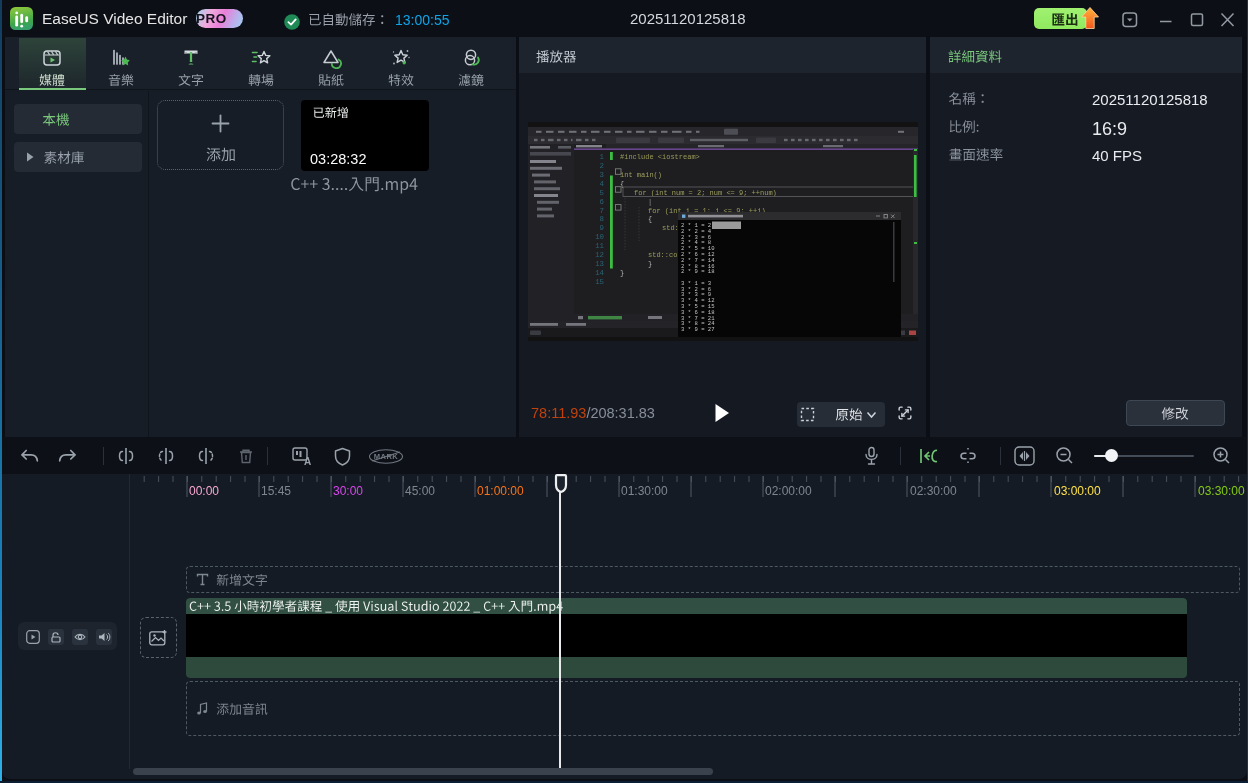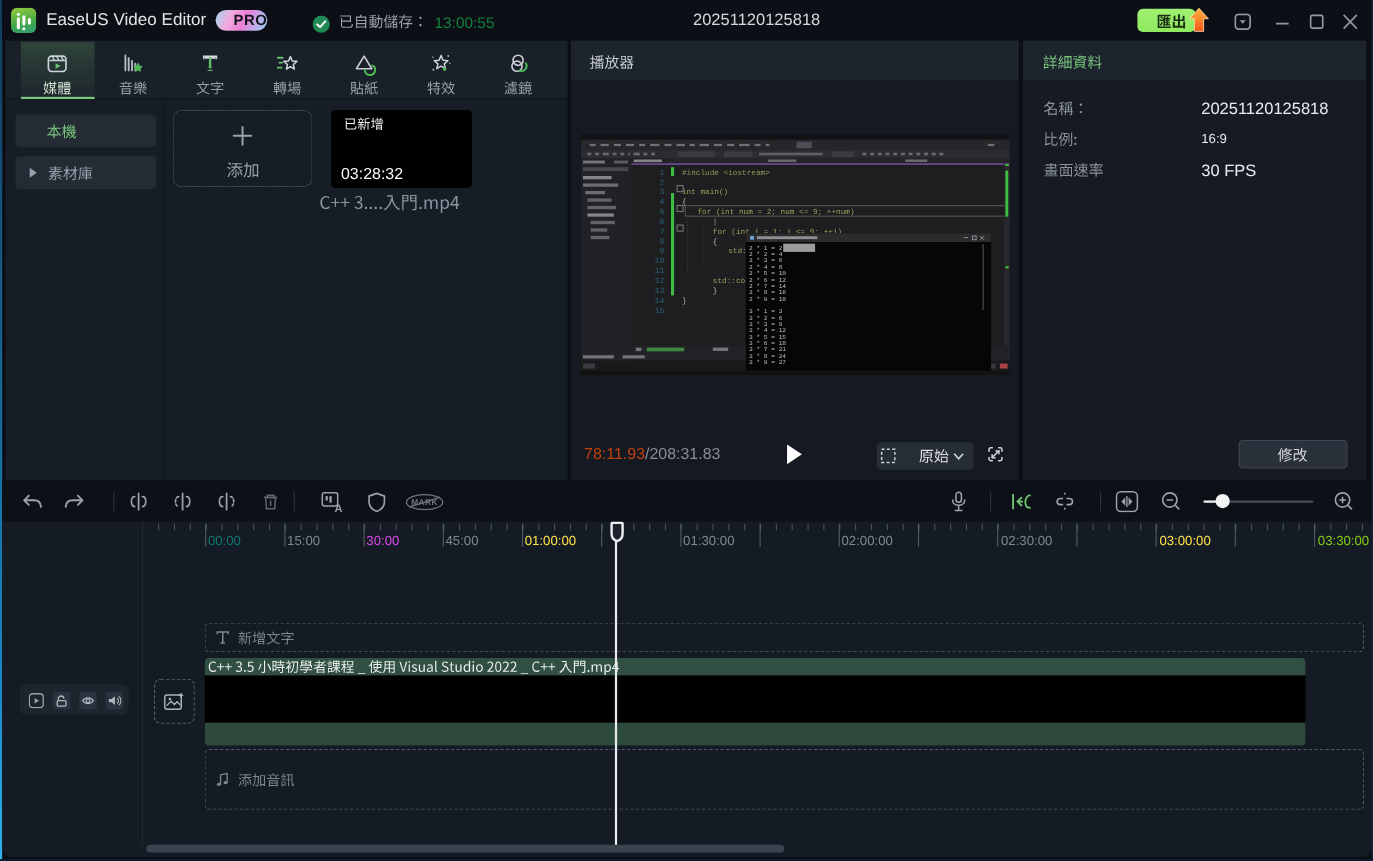--- a/index.html
+++ b/index.html
@@ -19,29 +19,29 @@
       </linearGradient>
     </defs>
 <rect x="0" y="0" width="23" height="23" rx="5.5" fill="url(#lg1)"></rect>
 <rect x="5.3" y="4.5" width="2.8" height="2.8" rx="1.4" fill="#fff"></rect>
 <rect x="5.3" y="8.6" width="2.8" height="11" rx="1.4" fill="#fff"></rect>
 <rect x="10.3" y="6.8" width="2.8" height="9.4" rx="1.4" fill="#fff"></rect>
 <rect x="10.3" y="17.8" width="2.8" height="2.8" rx="1.4" fill="#fff"></rect>
 <rect x="15.3" y="9.3" width="2.8" height="6" rx="1.4" fill="#fff"></rect>
 </svg>
 <div class="a" style="left:42px;top:10px;font-size:15.5px;color:#e5e5e5">EaseUS Video Editor</div>
-<div class="a" style="left:196px;top:9px;width:47px;height:19px;border-radius:10px;background:linear-gradient(115deg,#9fd8ec,#f2a8dc 30%,#e97fd8 55%,#b8b2ec 80%,#9fd0f0);color:#13141c;font-size:13.5px;font-weight:bold;text-align:right;line-height:19px;letter-spacing:.5px">PRO</div>
+<div class="a" style="left:196px;top:9px;width:47px;height:19px;border-radius:10px;background:linear-gradient(115deg,#9fd8ec,#f2a8dc 30%,#e97fd8 55%,#b8b2ec 80%,#9fd0f0);color:#13141c;font-size:13.5px;font-weight:bold;text-align:left;line-height:19px;letter-spacing:.5px">PRO</div>
 <svg class="a" style="left:284px;top:14px" width="16" height="16" viewBox="0 0 16 16">
 <circle cx="8" cy="8" r="7.8" fill="#1f8a55"></circle>
 <path d="M4.4 8.2 L7 10.6 L11.7 5.4" stroke="#fff" stroke-width="1.8" fill="none" stroke-linecap="round" stroke-linejoin="round"></path>
 </svg>
 <svg style="position:absolute;left:308.0px;top:10.5px;overflow:visible" width="81" height="18" viewBox="0 -13.50 81 17.82">
     <path d="M1.3 -10.5V-9.5H10.1V-5.9H3.0V-8.2H2.0V-1.4C2.0 0.3 2.7 0.7 4.8 0.7C5.4 0.7 9.4 0.7 9.9 0.7C12.2 0.7 12.6 -0.0 12.9 -2.5C12.6 -2.6 12.1 -2.8 11.8 -2.9C11.6 -0.8 11.4 -0.3 9.9 -0.3C9.0 -0.3 5.5 -0.3 4.8 -0.3C3.3 -0.3 3.0 -0.5 3.0 -1.4V-4.9H10.1V-4.3H11.1V-10.5Z M16.7 -5.5H23.9V-3.6H16.7ZM16.7 -6.5V-8.5H23.9V-6.5ZM16.7 -2.6H23.9V-0.6H16.7ZM19.6 -11.4C19.5 -10.8 19.3 -10.1 19.1 -9.5H15.7V1.1H16.7V0.3H23.9V1.0H25.0V-9.5H20.1C20.4 -10.0 20.6 -10.6 20.8 -11.2Z M35.8 -11.2C35.8 -10.1 35.8 -9.1 35.8 -8.2H34.2V-7.2H35.8C35.7 -4.7 35.3 -2.5 34.1 -0.9V-0.9L31.4 -0.7V-1.7H34.1V-2.5H31.4V-3.3H34.1V-7.4H31.4V-8.2H34.3V-9.0H31.4V-10.0C32.4 -10.1 33.3 -10.3 34.1 -10.4L33.6 -11.2C32.2 -10.9 29.7 -10.6 27.7 -10.5C27.8 -10.3 27.9 -10.0 28.0 -9.8C28.8 -9.8 29.6 -9.9 30.5 -9.9V-9.0H27.6V-8.2H30.5V-7.4H28.0V-3.3H30.5V-2.5H27.9V-1.7H30.5V-0.6L27.6 -0.3L27.7 0.6C29.2 0.4 31.3 0.2 33.4 -0.1C33.2 0.1 33.0 0.3 32.8 0.4C33.1 0.6 33.4 0.9 33.6 1.1C36.0 -0.6 36.6 -3.6 36.8 -7.2H38.7C38.5 -2.3 38.4 -0.5 38.1 -0.1C37.9 0.1 37.8 0.1 37.6 0.1C37.3 0.1 36.7 0.1 36.1 0.0C36.2 0.3 36.3 0.7 36.4 1.0C37.0 1.0 37.6 1.1 38.0 1.0C38.4 1.0 38.7 0.9 38.9 0.5C39.4 -0.1 39.5 -2.0 39.7 -7.7C39.7 -7.8 39.7 -8.2 39.7 -8.2H36.8C36.8 -9.1 36.8 -10.1 36.8 -11.2ZM28.8 -5.0H30.5V-4.0H28.8ZM31.4 -5.0H33.2V-4.0H31.4ZM28.8 -6.7H30.5V-5.7H28.8ZM31.4 -6.7H33.2V-5.7H31.4Z M44.2 -8.9V-8.1H47.9V-8.9ZM44.6 -7.1V-6.3H47.6V-7.1ZM44.6 -5.3V-4.5H47.6V-5.3ZM45.1 -10.7C45.5 -10.3 45.9 -9.6 46.0 -9.2L46.7 -9.6C46.5 -10.1 46.1 -10.7 45.7 -11.1ZM52.5 -10.9C52.0 -9.5 51.4 -8.2 50.7 -7.1H50.4V-8.9H51.7V-9.8H50.4V-11.3H49.6V-9.8H48.2V-8.9H49.6V-7.1H47.9V-6.3H50.0C49.3 -5.3 48.4 -4.5 47.5 -3.9C47.6 -3.7 48.0 -3.4 48.1 -3.2C48.4 -3.4 48.8 -3.7 49.1 -4.0V1.1H50.0V0.5H52.1V1.0H53.0V-4.9H50.0C50.4 -5.3 50.8 -5.8 51.1 -6.3H53.5V-7.1H51.7C52.4 -8.2 52.9 -9.4 53.3 -10.7ZM50.0 -1.8H52.1V-0.4H50.0ZM50.0 -2.7V-4.1H52.1V-2.7ZM43.4 -11.3C42.8 -9.2 41.9 -7.1 40.8 -5.8C41.0 -5.5 41.3 -5.0 41.3 -4.7C41.7 -5.2 42.1 -5.8 42.4 -6.3V1.1H43.3V-8.2C43.6 -9.1 44.0 -10.1 44.3 -11.0ZM44.4 -3.3V0.9H45.2V0.1H46.9V0.7H47.8V-3.3ZM45.2 -0.7V-2.5H46.9V-0.7Z M62.3 -4.7V-3.6H58.5V-2.6H62.3V-0.1C62.3 0.1 62.2 0.1 62.0 0.1C61.7 0.1 60.9 0.1 60.0 0.1C60.2 0.4 60.3 0.8 60.4 1.1C61.5 1.1 62.3 1.1 62.7 0.9C63.2 0.8 63.3 0.5 63.3 -0.1V-2.6H66.9V-3.6H63.3V-4.4C64.3 -5.0 65.3 -5.8 66.1 -6.6L65.4 -7.1L65.2 -7.1H59.7V-6.2H64.3C63.7 -5.6 63.0 -5.1 62.3 -4.7ZM59.2 -11.3C59.0 -10.8 58.8 -10.2 58.6 -9.6H54.9V-8.6H58.2C57.3 -6.7 56.1 -5.0 54.4 -3.8C54.6 -3.6 54.8 -3.2 54.9 -2.9C55.5 -3.3 56.1 -3.8 56.5 -4.3V1.1H57.6V-5.5C58.3 -6.5 58.8 -7.5 59.3 -8.6H66.7V-9.6H59.7C59.9 -10.1 60.1 -10.6 60.2 -11.1Z M74.2 -7.3C74.8 -7.3 75.3 -7.7 75.3 -8.4C75.3 -9.0 74.8 -9.4 74.2 -9.4C73.7 -9.4 73.2 -9.0 73.2 -8.4C73.2 -7.7 73.7 -7.3 74.2 -7.3ZM74.2 -0.7C74.8 -0.7 75.3 -1.1 75.3 -1.7C75.3 -2.4 74.8 -2.8 74.2 -2.8C73.7 -2.8 73.2 -2.4 73.2 -1.7C73.2 -1.1 73.7 -0.7 74.2 -0.7Z" fill="#99a0aa"></path>
   </svg>
-<div class="a" style="left:395px;top:11.5px;font-size:14px;color:#15803d">13:00:55</div>
+<div class="a" style="left:395px;top:11.5px;font-size:14px;color:#0ea5e9">13:00:55</div>
 <div class="a" style="left:630px;top:10px;font-size:15px;color:#d4d7db">20251120125818</div>
 <div class="a" style="left:1034px;top:8px;width:53px;height:21px;border-radius:5px;background:linear-gradient(180deg,#a0f171,#8fe95e)"></div>
 <svg style="position:absolute;left:1051.0px;top:10.5px;overflow:visible" width="28" height="18" viewBox="0 -14.00 28 18.48">
     <path d="M3.1 -2.1 4.2 -1.0C4.8 -1.9 5.4 -3.0 5.9 -4.0L4.9 -5.0C4.3 -3.9 3.6 -2.8 3.1 -2.1ZM9.2 -9.5C9.3 -9.2 9.5 -8.9 9.6 -8.5H8.1C8.2 -8.9 8.4 -9.3 8.6 -9.8L7.6 -10.1H13.1V-11.5H1.1V0.8H13.4V-0.6H2.7V-6.6C3.4 -6.2 4.1 -5.6 4.5 -5.2L5.2 -6.1C5.5 -5.8 5.7 -5.4 5.8 -5.2C6.0 -5.4 6.2 -5.6 6.4 -5.8V-1.0H7.9V-1.4H13.0V-2.7H10.8V-3.5H12.5V-4.6H10.8V-5.4H12.5V-6.5H10.8V-7.2H12.9V-8.5H11.3C11.1 -9.0 10.9 -9.5 10.6 -10.0ZM7.9 -5.4H9.3V-4.6H7.9ZM7.9 -6.5V-7.2H9.3V-6.5ZM7.9 -3.5H9.3V-2.7H7.9ZM3.3 -9.1C4.0 -8.8 4.8 -8.2 5.2 -7.8L6.1 -8.9C5.7 -9.3 4.9 -9.7 4.3 -10.1H7.2C6.7 -8.8 6.0 -7.5 5.1 -6.6C4.6 -7.0 4.0 -7.4 3.5 -7.6L2.7 -6.7V-10.1H4.2Z M15.2 -4.9V0.5H24.9V1.2H26.7V-4.9H24.9V-1.2H21.9V-5.6H26.2V-10.7H24.3V-7.2H21.9V-11.9H20.0V-7.2H17.7V-10.7H15.9V-5.6H20.0V-1.2H17.1V-4.9Z" fill="#1c2e14"></path>
   </svg>
 <svg class="a" style="left:1080px;top:6px" width="20" height="24" viewBox="0 0 20 24">
 <defs>
       <linearGradient id="ar1" x1="0" y1="0" x2="0" y2="1">
         <stop offset="0" stop-color="#ffb43c"></stop>
         <stop offset="1" stop-color="#f4561c"></stop>
@@ -340,25 +340,25 @@
 <svg style="position:absolute;left:948.0px;top:47.5px;overflow:visible" width="54" height="18" viewBox="0 -13.50 54 17.82">
     <path d="M1.1 -7.3V-6.5H5.0V-7.3ZM1.1 -5.5V-4.7H5.0V-5.5ZM0.6 -9.0V-8.2H5.5V-9.0ZM2.1 -11.0C2.4 -10.4 2.9 -9.7 3.1 -9.2L3.9 -9.7C3.7 -10.1 3.2 -10.9 2.8 -11.4ZM1.1 -3.7V0.9H2.0V0.3H5.1V-3.7ZM2.0 -2.8H4.2V-0.6H2.0ZM11.2 -11.4C11.0 -10.7 10.5 -9.6 10.1 -9.0L10.8 -8.7H7.8L8.4 -9.0C8.2 -9.6 7.7 -10.6 7.2 -11.3L6.4 -10.9C6.8 -10.2 7.3 -9.3 7.5 -8.7H5.9V-7.8H8.8V-5.8H6.3V-4.9H8.8V-2.8H5.7V-1.8H8.8V1.1H9.7V-1.8H12.9V-2.8H9.7V-4.9H12.3V-5.8H9.7V-7.8H12.7V-8.7H10.9C11.3 -9.3 11.9 -10.2 12.3 -11.0Z M16.0 -2.6C16.2 -1.6 16.3 -0.4 16.4 0.4L17.2 0.2C17.1 -0.6 16.9 -1.8 16.8 -2.7ZM14.6 -2.7C14.4 -1.6 14.3 -0.4 13.9 0.5C14.1 0.5 14.5 0.7 14.7 0.8C15.0 -0.1 15.2 -1.4 15.4 -2.5ZM17.5 -2.8C17.8 -2.0 18.2 -0.9 18.3 -0.2L19.0 -0.4C18.9 -1.1 18.6 -2.2 18.2 -3.1ZM14.4 -3.2C14.6 -3.4 15.0 -3.5 18.1 -3.9L18.3 -3.4L19.0 -3.7C18.9 -4.3 18.5 -5.4 18.1 -6.3L17.4 -6.0C17.6 -5.6 17.7 -5.1 17.9 -4.7L15.5 -4.4C16.6 -5.7 17.7 -7.3 18.6 -8.9L17.8 -9.3C17.5 -8.7 17.1 -8.1 16.7 -7.5L15.3 -7.3C16.0 -8.4 16.8 -9.7 17.4 -11.0L16.5 -11.3C15.9 -9.9 15.0 -8.3 14.7 -7.9C14.4 -7.5 14.2 -7.2 14.0 -7.2C14.1 -6.9 14.2 -6.5 14.3 -6.3L14.3 -6.3C14.5 -6.4 14.8 -6.5 16.2 -6.6C15.7 -5.9 15.3 -5.3 15.1 -5.0C14.6 -4.5 14.3 -4.2 14.1 -4.1C14.2 -3.9 14.3 -3.4 14.4 -3.2ZM22.3 -0.9H20.6V-4.8H22.3ZM23.3 -0.9V-4.8H25.1V-0.9ZM19.6 -10.6V0.9H20.6V0.0H25.1V0.8H26.1V-10.6ZM22.3 -5.7H20.6V-9.6H22.3ZM23.3 -5.7V-9.6H25.1V-5.7Z M30.4 -4.3H37.2V-3.4H30.4ZM30.4 -2.7H37.2V-1.8H30.4ZM30.4 -5.9H37.2V-5.0H30.4ZM29.4 -6.5V-1.1H38.2V-6.5ZM35.0 -0.5C36.5 0.0 38.0 0.6 38.8 1.0L39.7 0.5C38.8 0.0 37.2 -0.6 35.7 -1.0ZM31.7 -1.0C30.7 -0.5 29.1 0.0 27.7 0.3C27.9 0.5 28.3 0.9 28.5 1.1C29.8 0.7 31.5 0.1 32.6 -0.6ZM27.9 -10.5V-9.7H31.2V-10.5ZM27.6 -8.4V-7.6H31.5V-8.4ZM33.5 -11.4C33.2 -10.4 32.6 -9.4 31.9 -8.8C32.1 -8.7 32.5 -8.4 32.7 -8.3C33.0 -8.6 33.4 -9.1 33.7 -9.6H35.1V-9.5C35.1 -8.8 34.7 -7.9 31.2 -7.4C31.4 -7.2 31.7 -6.9 31.8 -6.6C34.2 -7.0 35.2 -7.6 35.7 -8.3C36.5 -7.5 37.8 -6.9 39.4 -6.7C39.5 -7.0 39.8 -7.3 40.0 -7.5C38.2 -7.7 36.7 -8.2 36.0 -9.0C36.0 -9.2 36.0 -9.3 36.0 -9.5V-9.6H38.2C38.0 -9.2 37.8 -8.9 37.6 -8.6L38.3 -8.3C38.7 -8.8 39.1 -9.6 39.5 -10.2L38.8 -10.5L38.7 -10.4H34.1C34.2 -10.7 34.3 -10.9 34.4 -11.2Z M41.2 -10.3C41.6 -9.3 41.9 -8.1 42.0 -7.3L42.8 -7.5C42.7 -8.3 42.4 -9.5 42.0 -10.5ZM45.6 -10.5C45.4 -9.6 45.0 -8.3 44.7 -7.5L45.4 -7.2C45.7 -8.0 46.1 -9.3 46.5 -10.3ZM47.5 -9.7C48.2 -9.2 49.2 -8.5 49.6 -8.0L50.1 -8.7C49.7 -9.2 48.8 -9.9 48.0 -10.4ZM46.8 -6.3C47.6 -5.8 48.6 -5.1 49.0 -4.7L49.5 -5.5C49.1 -6.0 48.1 -6.6 47.2 -7.0ZM42.3 -5.1C42.1 -3.9 41.5 -2.3 41.0 -1.6C41.1 -1.3 41.4 -0.8 41.5 -0.4C42.2 -1.4 42.8 -3.3 43.1 -4.8ZM44.9 -5.0 44.3 -4.7C44.6 -4.0 45.4 -2.3 45.6 -1.6L46.3 -2.3C46.1 -2.8 45.1 -4.6 44.9 -5.0ZM41.1 -6.8V-5.9H43.3V1.1H44.3V-5.9H46.5V-6.8H44.3V-11.3H43.3V-6.8ZM46.4 -2.7 46.6 -1.8 50.8 -2.6V1.1H51.8V-2.8L53.5 -3.1L53.4 -4.0L51.8 -3.7V-11.3H50.8V-3.5Z" fill="#7cc97e"></path>
   </svg>
 <svg style="position:absolute;left:948.0px;top:90.0px;overflow:visible" width="42" height="18" viewBox="0 -14.00 42 18.48">
     <path d="M5.2 -11.8C4.4 -10.3 2.8 -8.5 0.5 -7.2C0.8 -7.0 1.1 -6.7 1.3 -6.4C1.9 -6.8 2.5 -7.2 3.1 -7.7C4.0 -7.0 5.1 -6.1 5.7 -5.4C4.1 -4.1 2.3 -3.2 0.5 -2.7C0.7 -2.5 0.9 -2.0 1.1 -1.8C2.2 -2.1 3.4 -2.7 4.5 -3.3V1.1H5.6V0.6H11.4V1.1H12.4V-4.8H6.7C8.3 -6.2 9.7 -8.0 10.5 -10.0L9.8 -10.4L9.6 -10.4H5.6C5.9 -10.8 6.2 -11.2 6.4 -11.6ZM11.4 -0.4H5.6V-3.9H11.4ZM4.9 -9.4H9.1C8.5 -8.2 7.6 -7.1 6.5 -6.1C5.9 -6.8 4.8 -7.7 3.9 -8.4C4.2 -8.7 4.6 -9.1 4.9 -9.4Z M26.3 -11.6C24.8 -11.1 21.9 -10.7 19.6 -10.5C19.7 -10.3 19.9 -10.0 19.9 -9.7C22.2 -9.9 25.1 -10.2 26.9 -10.8ZM25.9 -10.2C25.5 -9.4 25.0 -8.5 24.3 -7.9C24.6 -7.8 25.0 -7.6 25.2 -7.5C25.8 -8.1 26.4 -9.0 26.9 -9.9ZM22.4 -9.5C22.8 -9.0 23.1 -8.2 23.3 -7.7L24.1 -8.0C24.0 -8.5 23.6 -9.3 23.2 -9.8ZM19.9 -9.3C20.4 -8.7 20.9 -7.9 21.1 -7.4L22.0 -7.8C21.7 -8.3 21.3 -9.1 20.8 -9.7ZM22.9 -3.9V-2.5H21.0V-3.9ZM22.9 -4.7H21.0V-6.0H22.9ZM23.8 -3.9H25.8V-2.5H23.8ZM23.8 -4.7V-6.0H25.8V-4.7ZM20.1 -6.8V-2.5H19.0V-1.6H20.1V1.1H21.0V-1.6H25.8V-0.0C25.8 0.1 25.7 0.2 25.6 0.2C25.4 0.2 24.8 0.2 24.1 0.2C24.3 0.4 24.4 0.9 24.5 1.1C25.4 1.1 26.0 1.1 26.3 0.9C26.7 0.8 26.8 0.5 26.8 -0.0V-1.6H27.6V-2.5H26.8V-6.8H23.8V-7.6H22.9V-6.8ZM18.6 -11.5C17.7 -11.0 16.0 -10.6 14.6 -10.3C14.7 -10.2 14.8 -9.8 14.9 -9.6C15.4 -9.7 16.1 -9.8 16.7 -9.9V-7.7H14.6V-6.7H16.5C16.0 -5.2 15.2 -3.3 14.5 -2.3C14.6 -2.0 14.9 -1.6 15.0 -1.3C15.6 -2.2 16.2 -3.5 16.7 -4.9V1.1H17.7V-5.0C18.1 -4.5 18.6 -3.7 18.9 -3.4L19.5 -4.2C19.2 -4.5 18.0 -5.7 17.7 -6.0V-6.7H19.5V-7.7H17.7V-10.1C18.3 -10.3 18.9 -10.5 19.4 -10.7Z M35.0 -7.6C35.6 -7.6 36.1 -8.0 36.1 -8.7C36.1 -9.3 35.6 -9.7 35.0 -9.7C34.4 -9.7 33.9 -9.3 33.9 -8.7C33.9 -8.0 34.4 -7.6 35.0 -7.6ZM35.0 -0.8C35.6 -0.8 36.1 -1.2 36.1 -1.8C36.1 -2.5 35.6 -2.9 35.0 -2.9C34.4 -2.9 33.9 -2.5 33.9 -1.8C33.9 -1.2 34.4 -0.8 35.0 -0.8Z" fill="#8b929c"></path>
   </svg>
 <div class="a" style="left:1092px;top:91px;font-size:15px;color:#e9ebee">20251120125818</div>
 <svg style="position:absolute;left:948.0px;top:118.0px;overflow:visible" width="32" height="18" viewBox="0 -14.00 32 18.48">
     <path d="M1.9 0.7C2.2 0.5 2.8 0.3 6.8 -0.8C6.8 -1.0 6.7 -1.5 6.7 -1.8L3.0 -0.9V-6.4H6.6V-7.4H3.0V-11.8H2.0V-1.3C2.0 -0.7 1.6 -0.4 1.4 -0.2C1.6 0.0 1.8 0.4 1.9 0.7ZM7.6 -11.8V-1.1C7.6 0.4 8.0 0.8 9.4 0.8C9.6 0.8 11.4 0.8 11.7 0.8C13.0 0.8 13.3 0.0 13.5 -2.3C13.2 -2.4 12.8 -2.5 12.5 -2.7C12.4 -0.7 12.3 -0.2 11.7 -0.2C11.3 -0.2 9.8 -0.2 9.5 -0.2C8.8 -0.2 8.7 -0.3 8.7 -1.1V-6.4H12.5V-7.4H8.7V-11.8Z M23.5 -10.2V-2.1H24.4V-10.2ZM26.0 -11.5V-0.2C26.0 0.0 25.9 0.1 25.7 0.1C25.5 0.1 24.7 0.1 23.9 0.1C24.0 0.4 24.2 0.9 24.2 1.1C25.3 1.1 26.0 1.1 26.4 0.9C26.8 0.8 27.0 0.5 27.0 -0.2V-11.5ZM18.3 -11.0V-10.1H19.6C19.3 -8.1 18.7 -5.6 17.4 -4.1C17.6 -4.0 17.9 -3.6 18.1 -3.4C18.4 -3.8 18.7 -4.3 19.0 -4.8C19.6 -4.4 20.4 -3.8 20.8 -3.3C20.1 -1.7 19.1 -0.4 18.0 0.4C18.2 0.5 18.5 0.9 18.7 1.1C20.8 -0.4 22.4 -3.4 22.9 -8.0L22.3 -8.2L22.1 -8.1H20.2C20.3 -8.8 20.5 -9.5 20.6 -10.1H23.4V-11.0ZM19.9 -7.2H21.8C21.7 -6.1 21.5 -5.2 21.2 -4.3C20.7 -4.7 20.0 -5.3 19.4 -5.7C19.6 -6.1 19.8 -6.7 19.9 -7.2ZM17.3 -11.7C16.6 -9.5 15.5 -7.4 14.3 -6.0C14.4 -5.8 14.7 -5.2 14.8 -5.0C15.3 -5.5 15.7 -6.1 16.1 -6.8V1.1H17.1V-8.6C17.5 -9.5 17.9 -10.5 18.2 -11.4Z M29.9 -5.5C30.4 -5.5 30.9 -5.9 30.9 -6.4C30.9 -7.0 30.4 -7.4 29.9 -7.4C29.4 -7.4 29.0 -7.0 29.0 -6.4C29.0 -5.9 29.4 -5.5 29.9 -5.5ZM29.9 0.2C30.4 0.2 30.9 -0.2 30.9 -0.8C30.9 -1.4 30.4 -1.8 29.9 -1.8C29.4 -1.8 29.0 -1.4 29.0 -0.8C29.0 -0.2 29.4 0.2 29.9 0.2Z" fill="#8b929c"></path>
   </svg>
-<div class="a" style="left:1092px;top:119px;font-size:12px;color:#e9ebee">16:9</div>
+<div class="a" style="left:1092px;top:119px;font-size:18px;color:#e9ebee">16:9</div>
 <svg style="position:absolute;left:948.0px;top:146.0px;overflow:visible" width="56" height="18" viewBox="0 -14.00 56 18.48">
     <path d="M0.7 -0.0V0.7H13.3V-0.0ZM2.3 -4.0V-0.7H11.8V-4.0ZM3.3 -2.0H6.5V-1.3H3.3ZM7.4 -2.0H10.7V-1.3H7.4ZM3.3 -3.4H6.5V-2.6H3.3ZM7.4 -3.4H10.7V-2.6H7.4ZM10.7 -8.9V-8.1H7.5V-8.9ZM6.4 -11.8V-10.9H2.2V-10.2H6.4V-9.5H0.8V-8.9H6.4V-8.1H2.2V-7.4H6.4V-6.7H1.8V-6.1H6.4V-5.3H0.7V-4.6H13.3V-5.3H7.5V-6.1H12.3V-6.7H7.5V-7.4H11.7V-8.9H13.3V-9.5H11.7V-10.9H7.5V-11.8ZM10.7 -9.5H7.5V-10.2H10.7Z M19.4 -4.7H22.4V-3.1H19.4ZM19.4 -5.5V-7.1H22.4V-5.5ZM19.4 -2.2H22.4V-0.6H19.4ZM14.8 -10.8V-9.8H20.2C20.1 -9.3 20.0 -8.6 19.8 -8.1H15.5V1.1H16.5V0.4H25.5V1.1H26.5V-8.1H20.9L21.4 -9.8H27.2V-10.8ZM16.5 -0.6V-7.1H18.5V-0.6ZM25.5 -0.6H23.4V-7.1H25.5Z M29.2 -11.3C29.7 -10.6 30.5 -9.6 30.8 -9.0L31.6 -9.6C31.3 -10.2 30.6 -11.1 30.0 -11.8ZM34.1 -7.4H36.3V-5.6H34.1ZM37.3 -7.4H39.6V-5.6H37.3ZM36.3 -11.7V-10.3H32.5V-9.4H36.3V-8.2H33.1V-4.8H35.8C35.0 -3.6 33.5 -2.4 32.2 -1.9C32.4 -1.7 32.7 -1.3 32.9 -1.1C34.1 -1.7 35.4 -2.8 36.3 -4.0V-0.7H37.3V-3.9C38.5 -3.1 39.8 -2.1 40.5 -1.3L41.2 -2.1C40.4 -2.9 38.9 -3.9 37.7 -4.8H40.6V-8.2H37.3V-9.4H41.2V-10.3H37.3V-11.7ZM28.9 -4.0C29.0 -4.1 29.3 -4.2 29.7 -4.2H31.0C30.6 -2.0 29.7 -0.5 28.4 0.4C28.6 0.6 29.0 0.9 29.1 1.1C29.8 0.6 30.4 -0.1 30.9 -1.0C32.0 0.6 33.8 0.9 36.6 0.9C38.2 0.9 39.9 0.9 41.3 0.8C41.3 0.5 41.4 0.0 41.6 -0.2C40.2 -0.1 38.1 -0.0 36.6 -0.0C34.0 -0.0 32.2 -0.2 31.3 -1.8C31.7 -2.7 31.9 -3.7 32.1 -4.9L31.6 -5.1L31.4 -5.0H30.0C30.7 -6.0 31.8 -7.5 32.3 -8.3L31.6 -8.6L31.4 -8.5H28.6V-7.6H30.8C30.2 -6.8 29.4 -5.7 29.1 -5.4C28.9 -5.1 28.7 -5.0 28.5 -4.9C28.6 -4.7 28.8 -4.2 28.9 -4.0Z M53.6 -9.0C53.1 -8.4 52.2 -7.7 51.6 -7.2L52.4 -6.7C53.0 -7.1 53.8 -7.8 54.5 -8.5ZM42.8 -4.7 43.3 -3.9C44.2 -4.3 45.4 -4.9 46.5 -5.5L46.3 -6.3C45.0 -5.7 43.7 -5.1 42.8 -4.7ZM43.2 -8.4C43.9 -7.9 44.9 -7.2 45.3 -6.7L46.1 -7.4C45.6 -7.9 44.7 -8.5 43.9 -9.0ZM51.5 -5.7C52.4 -5.1 53.6 -4.3 54.2 -3.7L55.0 -4.4C54.4 -4.9 53.2 -5.7 52.2 -6.3ZM42.7 -2.8V-1.8H48.4V1.1H49.6V-1.8H55.3V-2.8H49.6V-4.0H48.4V-2.8ZM48.1 -11.6C48.3 -11.3 48.6 -10.9 48.7 -10.5H43.0V-9.5H48.1C47.7 -8.9 47.2 -8.3 47.1 -8.1C46.8 -7.9 46.6 -7.7 46.4 -7.7C46.5 -7.4 46.7 -7.0 46.7 -6.8C46.9 -6.8 47.2 -6.9 48.9 -7.0C48.2 -6.4 47.6 -5.8 47.3 -5.6C46.8 -5.2 46.5 -4.9 46.2 -4.9C46.3 -4.6 46.4 -4.2 46.5 -4.0C46.7 -4.1 47.2 -4.2 50.9 -4.5C51.1 -4.3 51.2 -4.0 51.3 -3.8L52.1 -4.2C51.8 -4.8 51.1 -5.8 50.5 -6.5L49.7 -6.2C50.0 -5.9 50.2 -5.6 50.4 -5.3L47.9 -5.1C49.2 -6.1 50.4 -7.3 51.5 -8.6L50.7 -9.1C50.4 -8.7 50.0 -8.3 49.7 -7.9L47.9 -7.8C48.4 -8.3 48.8 -8.9 49.2 -9.5H55.2V-10.5H50.0C49.8 -10.9 49.4 -11.5 49.1 -11.9Z" fill="#8b929c"></path>
   </svg>
-<div class="a" style="left:1092px;top:147px;font-size:15px;color:#e9ebee">30 FPS</div>
+<div class="a" style="left:1092px;top:147px;font-size:15px;color:#e9ebee">40 FPS</div>
 <div class="a" style="left:1126px;top:400px;width:99px;height:26px;background:#2a313b;border:1px solid #3e4754;border-radius:4px"></div>
 <svg style="position:absolute;left:1161.0px;top:405.0px;overflow:visible" width="28" height="18" viewBox="0 -14.00 28 18.48">
     <path d="M9.8 -5.4C9.0 -4.7 7.6 -4.0 6.4 -3.6C6.6 -3.5 6.8 -3.2 6.9 -3.0C8.3 -3.5 9.7 -4.2 10.6 -5.1ZM11.1 -4.0C10.2 -3.1 8.3 -2.3 6.5 -1.9C6.7 -1.7 7.0 -1.4 7.1 -1.2C9.0 -1.7 10.8 -2.5 11.9 -3.7ZM12.4 -2.5C11.2 -1.1 8.6 -0.2 5.8 0.2C6.0 0.4 6.2 0.8 6.3 1.1C9.3 0.5 11.9 -0.5 13.3 -2.1ZM7.7 -9.4H11.0C10.6 -8.6 10.1 -8.0 9.4 -7.5C8.7 -8.1 8.1 -8.7 7.7 -9.3ZM4.3 -10.1V-1.2H5.3V-7.8C5.5 -7.7 5.8 -7.4 6.0 -7.3C6.4 -7.6 6.8 -8.1 7.2 -8.6C7.6 -8.0 8.1 -7.5 8.7 -7.0C7.7 -6.3 6.6 -5.9 5.3 -5.6C5.5 -5.4 5.8 -5.0 5.9 -4.7C7.2 -5.1 8.5 -5.7 9.5 -6.4C10.5 -5.7 11.7 -5.2 13.2 -4.9C13.3 -5.1 13.6 -5.5 13.7 -5.7C12.4 -6.0 11.2 -6.4 10.2 -7.0C11.0 -7.6 11.7 -8.4 12.2 -9.4H13.3V-10.2H8.3C8.5 -10.7 8.7 -11.1 8.9 -11.5L7.9 -11.8C7.3 -10.3 6.4 -8.9 5.3 -8.0V-10.1ZM3.3 -11.7C2.6 -9.5 1.5 -7.4 0.3 -6.0C0.4 -5.7 0.7 -5.1 0.8 -4.9C1.3 -5.4 1.7 -6.1 2.1 -6.8V1.1H3.1V-8.7C3.6 -9.5 3.9 -10.5 4.2 -11.4Z M22.4 -8.2H25.3C25.0 -6.4 24.6 -4.8 23.9 -3.5C23.2 -4.8 22.7 -6.4 22.4 -8.0ZM15.1 -10.8V-9.7H19.0V-6.8H15.2V-1.4C15.2 -0.9 15.0 -0.7 14.8 -0.6C15.0 -0.4 15.2 0.1 15.2 0.4C15.6 0.2 16.1 -0.1 20.1 -1.6C20.1 -1.9 20.0 -2.3 20.0 -2.6L16.3 -1.3V-5.7H20.0L19.9 -5.7C20.2 -5.5 20.6 -5.1 20.7 -4.9C21.1 -5.4 21.4 -6.0 21.7 -6.6C22.1 -5.1 22.6 -3.7 23.3 -2.5C22.4 -1.4 21.3 -0.4 19.8 0.2C20.0 0.4 20.3 0.9 20.5 1.2C21.9 0.5 23.0 -0.4 23.9 -1.6C24.7 -0.4 25.6 0.4 26.8 1.1C27.0 0.8 27.3 0.4 27.6 0.2C26.3 -0.4 25.3 -1.3 24.5 -2.5C25.4 -4.0 26.0 -5.9 26.4 -8.2H27.3V-9.2H22.8C23.0 -9.9 23.2 -10.8 23.4 -11.6L22.3 -11.8C21.9 -9.5 21.1 -7.2 20.0 -5.8V-10.8Z" fill="#d3d7dc"></path>
   </svg>
 <div class="a" style="left:2px;top:437px;width:1245px;height:37px;background:#0d1117"></div>
 <svg class="a" style="left:19px;top:447px" width="21" height="18" viewBox="0 0 21 18">
     <path d="M7.2 3.5 L3 7.8 L7.2 12" stroke="#9aa2ac" stroke-width="1.7" fill="none" stroke-linecap="round" stroke-linejoin="round"></path>
     <path d="M3.4 7.8 L12 7.8 C15.8 7.8 18 10.2 18.3 13.8" stroke="#9aa2ac" stroke-width="1.7" fill="none" stroke-linecap="round"></path>
   </svg>
 <svg class="a" style="left:57px;top:447px" width="21" height="18" viewBox="0 0 21 18">
@@ -532,25 +532,25 @@
     <line x1="486" y1="0" x2="486" y2="21" stroke="#535b66" stroke-width="1"></line>
     <line x1="558" y1="0" x2="558" y2="21" stroke="#535b66" stroke-width="1"></line>
     <line x1="630" y1="0" x2="630" y2="21" stroke="#535b66" stroke-width="1"></line>
     <line x1="702" y1="0" x2="702" y2="21" stroke="#535b66" stroke-width="1"></line>
     <line x1="774" y1="0" x2="774" y2="21" stroke="#535b66" stroke-width="1"></line>
     <line x1="846" y1="0" x2="846" y2="21" stroke="#535b66" stroke-width="1"></line>
     <line x1="918" y1="0" x2="918" y2="21" stroke="#535b66" stroke-width="1"></line>
     <line x1="990" y1="0" x2="990" y2="21" stroke="#535b66" stroke-width="1"></line>
     <line x1="1062" y1="0" x2="1062" y2="21" stroke="#535b66" stroke-width="1"></line>
   </svg>
-<div class="a" style="left:189px;top:484px;font-size:12px;color:#0f766e">00:00</div>
-<div class="a" style="left:261px;top:484px;font-size:12px;color:#7e8690">15:00</div>
+<div class="a" style="left:189px;top:484px;font-size:12px;color:#f9a8d4">00:00</div>
+<div class="a" style="left:261px;top:484px;font-size:12px;color:#7e8690">15:45</div>
 <div class="a" style="left:333px;top:484px;font-size:12px;color:#d946ef">30:00</div>
 <div class="a" style="left:405px;top:484px;font-size:12px;color:#7e8690">45:00</div>
-<div class="a" style="left:477px;top:484px;font-size:12px;color:#fde047">01:00:00</div>
+<div class="a" style="left:477px;top:484px;font-size:12px;color:#f97316">01:00:00</div>
 <div class="a" style="left:621px;top:484px;font-size:12px;color:#7e8690">01:30:00</div>
 <div class="a" style="left:765px;top:484px;font-size:12px;color:#7e8690">02:00:00</div>
 <div class="a" style="left:910px;top:484px;font-size:12px;color:#7e8690">02:30:00</div>
 <div class="a" style="left:1054px;top:484px;font-size:12px;color:#fde047">03:00:00</div>
 <div class="a" style="left:1198px;top:484px;font-size:12px;color:#84cc16">03:30:00</div>
 <div class="a" style="left:186px;top:566px;width:1054px;height:27px;border:1px dashed #4f5963;border-radius:4px"></div>
 <svg class="a" style="left:196px;top:573px" width="13" height="13" viewBox="0 0 13 13">
     <g stroke="#7e8690" stroke-width="1.4" fill="none">
       <path d="M1.5 3.5 L1.5 1.5 L11.5 1.5 L11.5 3.5 M6.5 1.5 L6.5 11.5 M4.5 11.5 L8.5 11.5"></path>
     </g>

